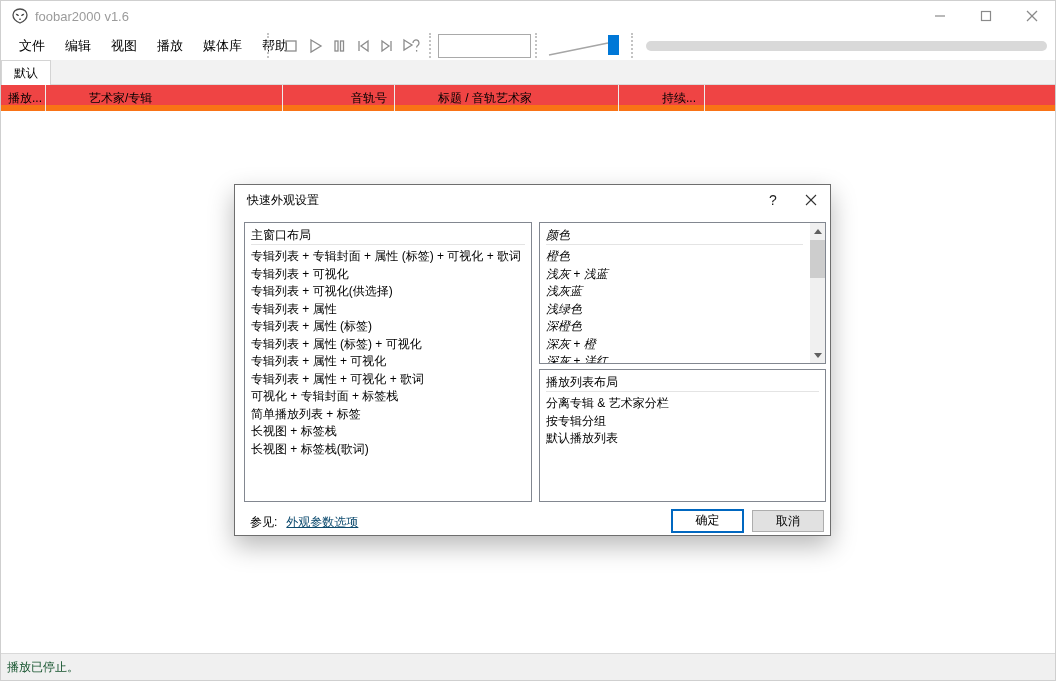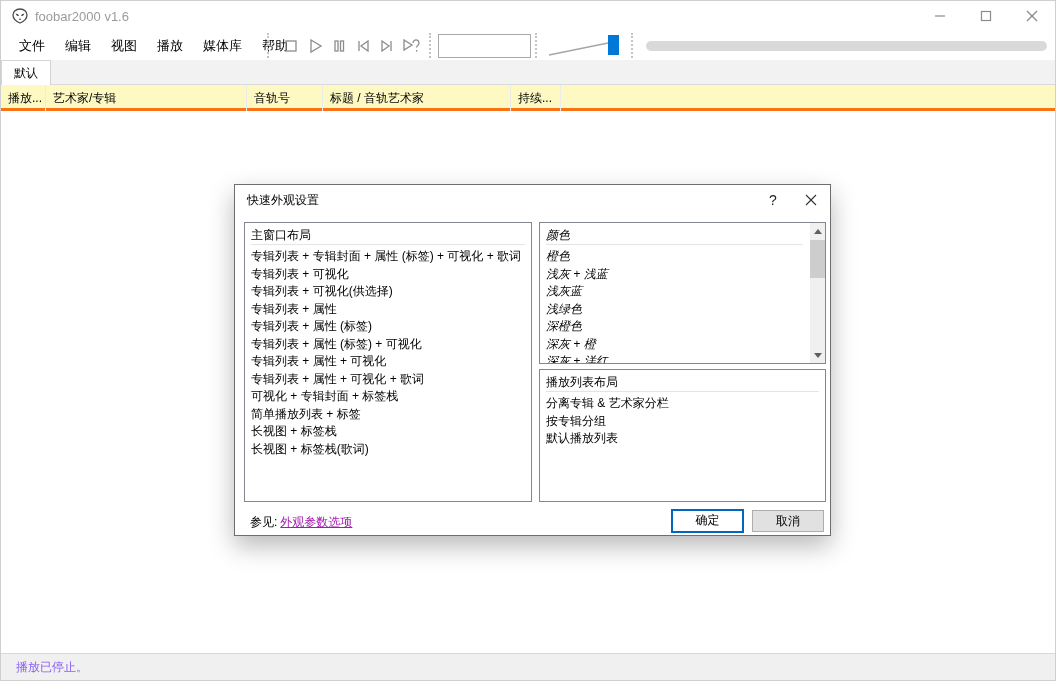--- a/index.html
+++ b/index.html
@@ -26,32 +26,32 @@
   .volume { position:absolute; left:545px; top:2px; width:76px; height:25px; }
   .volume svg { position:absolute; left:0; top:0; }
   .volume-thumb { position:absolute; right:3px; top:2px; width:11px; height:20px; background:#0078d7; }
   .seekbar { position:absolute; left:645px; right:8px; top:10px; height:10px; background:#d9d9d9; border-radius:5px; }
 
   
   .tabstrip { position:absolute; left:0; top:59px; right:0; height:25px; background:#f2f2f2; border-bottom:1px solid #dadada; display:flex; align-items:flex-end; }
   .tab { height:25px; padding:0 12px; background:#fff; border:1px solid #d4d4d4; border-bottom:none; font-size:12px; line-height:24px; margin-bottom:-1px; }
 
   
-  .colheaders { position:absolute; left:0; top:84px; right:0; height:26px; background:#fef9c3; border-bottom:3px solid #f97316; display:flex; }
+  .colheaders { position:absolute; left:0; top:84px; right:0; height:26px; background:#ef4444; border-bottom:6px solid #f97316; display:flex;gap:36px; }
   .col { height:26px; line-height:26px; font-size:12px; color:#000; padding:0 7px; border-right:1px solid #ececec; overflow:hidden; white-space:nowrap; }
   .col:nth-child(1){ width:45px; }
   .col:nth-child(2){ width:201px; }
-  .col:nth-child(3){ width:76px; }
+  .col:nth-child(3){ width:76px; text-align:right; }
   .col:nth-child(4){ width:188px; }
   .col:nth-child(5){ width:50px; }
 
   .playlist-area { position:absolute; left:0; top:110px; right:0; bottom:27px; background:#fff; }
 
   
-  .statusbar { position:absolute; left:0; bottom:0; right:0; height:27px; background:#f0f0f0; border-top:1px solid #d9d9d9; font-size:12px; line-height:26px; padding-left:15px; color:#8b5cf6; }
+  .statusbar { position:absolute; left:0; bottom:0; right:0; height:27px; background:#f0f0f0; border-top:1px solid #d9d9d9; font-size:12px; line-height:26px; padding-left:6px; color:#14532d; }
 
   
   .dialog { position:absolute; left:233px; top:183px; width:597px; height:352px; background:#fff; border:1px solid #6e6e6e; box-shadow:0 10px 24px rgba(0,0,0,0.28); }
   .dlg-titlebar { position:absolute; left:0; top:0; right:0; height:30px; display:flex; align-items:center; background:#fff; }
   .dlg-title { font-size:12px; color:#000; margin-left:12px; }
   .dlg-tb-btns { margin-left:auto; display:flex; height:30px; }
   .dlg-tb-btn { width:38px; height:30px; display:flex; align-items:center; justify-content:center; font-size:14px; color:#222; }
   .dlg-tb-btn svg { stroke:#333; stroke-width:1.1; fill:none; }
 
   .listbox { position:absolute; background:#fff; border:1px solid #828790; font-size:12px; overflow:hidden; }
@@ -65,21 +65,21 @@
 
   
   .vscroll { position:absolute; top:0; right:0; bottom:0; width:15px; background:#f0f0f0; }
   .vs-arrow { position:absolute; left:0; width:15px; height:16px; display:flex; align-items:center; justify-content:center; }
   .vs-arrow.up { top:0; } .vs-arrow.down { bottom:0; }
   .tri-up { width:0; height:0; border-left:4px solid transparent; border-right:4px solid transparent; border-bottom:5px solid #5f5f5f; }
   .tri-down { width:0; height:0; border-left:4px solid transparent; border-right:4px solid transparent; border-top:5px solid #5f5f5f; }
   .vs-thumb { position:absolute; left:0; top:17px; width:15px; height:38px; background:#cdcdcd; }
 
   .dlg-footer-link { position:absolute; left:15px; top:329px; font-size:12px; color:#000; }
-  .see-link { color:#a21caf; text-decoration:underline; margin-left:3px; }
+  .see-link { color:#0c4a6e; text-decoration:underline; margin-left:9px; }
   .btn { position:absolute; top:324px; height:24px; width:73px; font-size:12px; text-align:center; line-height:21px; font-family:"Liberation Sans",sans-serif; }
   .btn-ok { left:436px; background:#fff; border:2px solid #0067c0; color:#000;font-family:Liberation Mono, monospace; }
   .btn-cancel { left:517px; top:325px; height:22px; width:72px; background:#e1e1e1; border:1px solid #adadad; line-height:20px; color:#000; }
 </style>
 </head>
 <body>
 
 <div class="window">
 
   <div class="titlebar">

